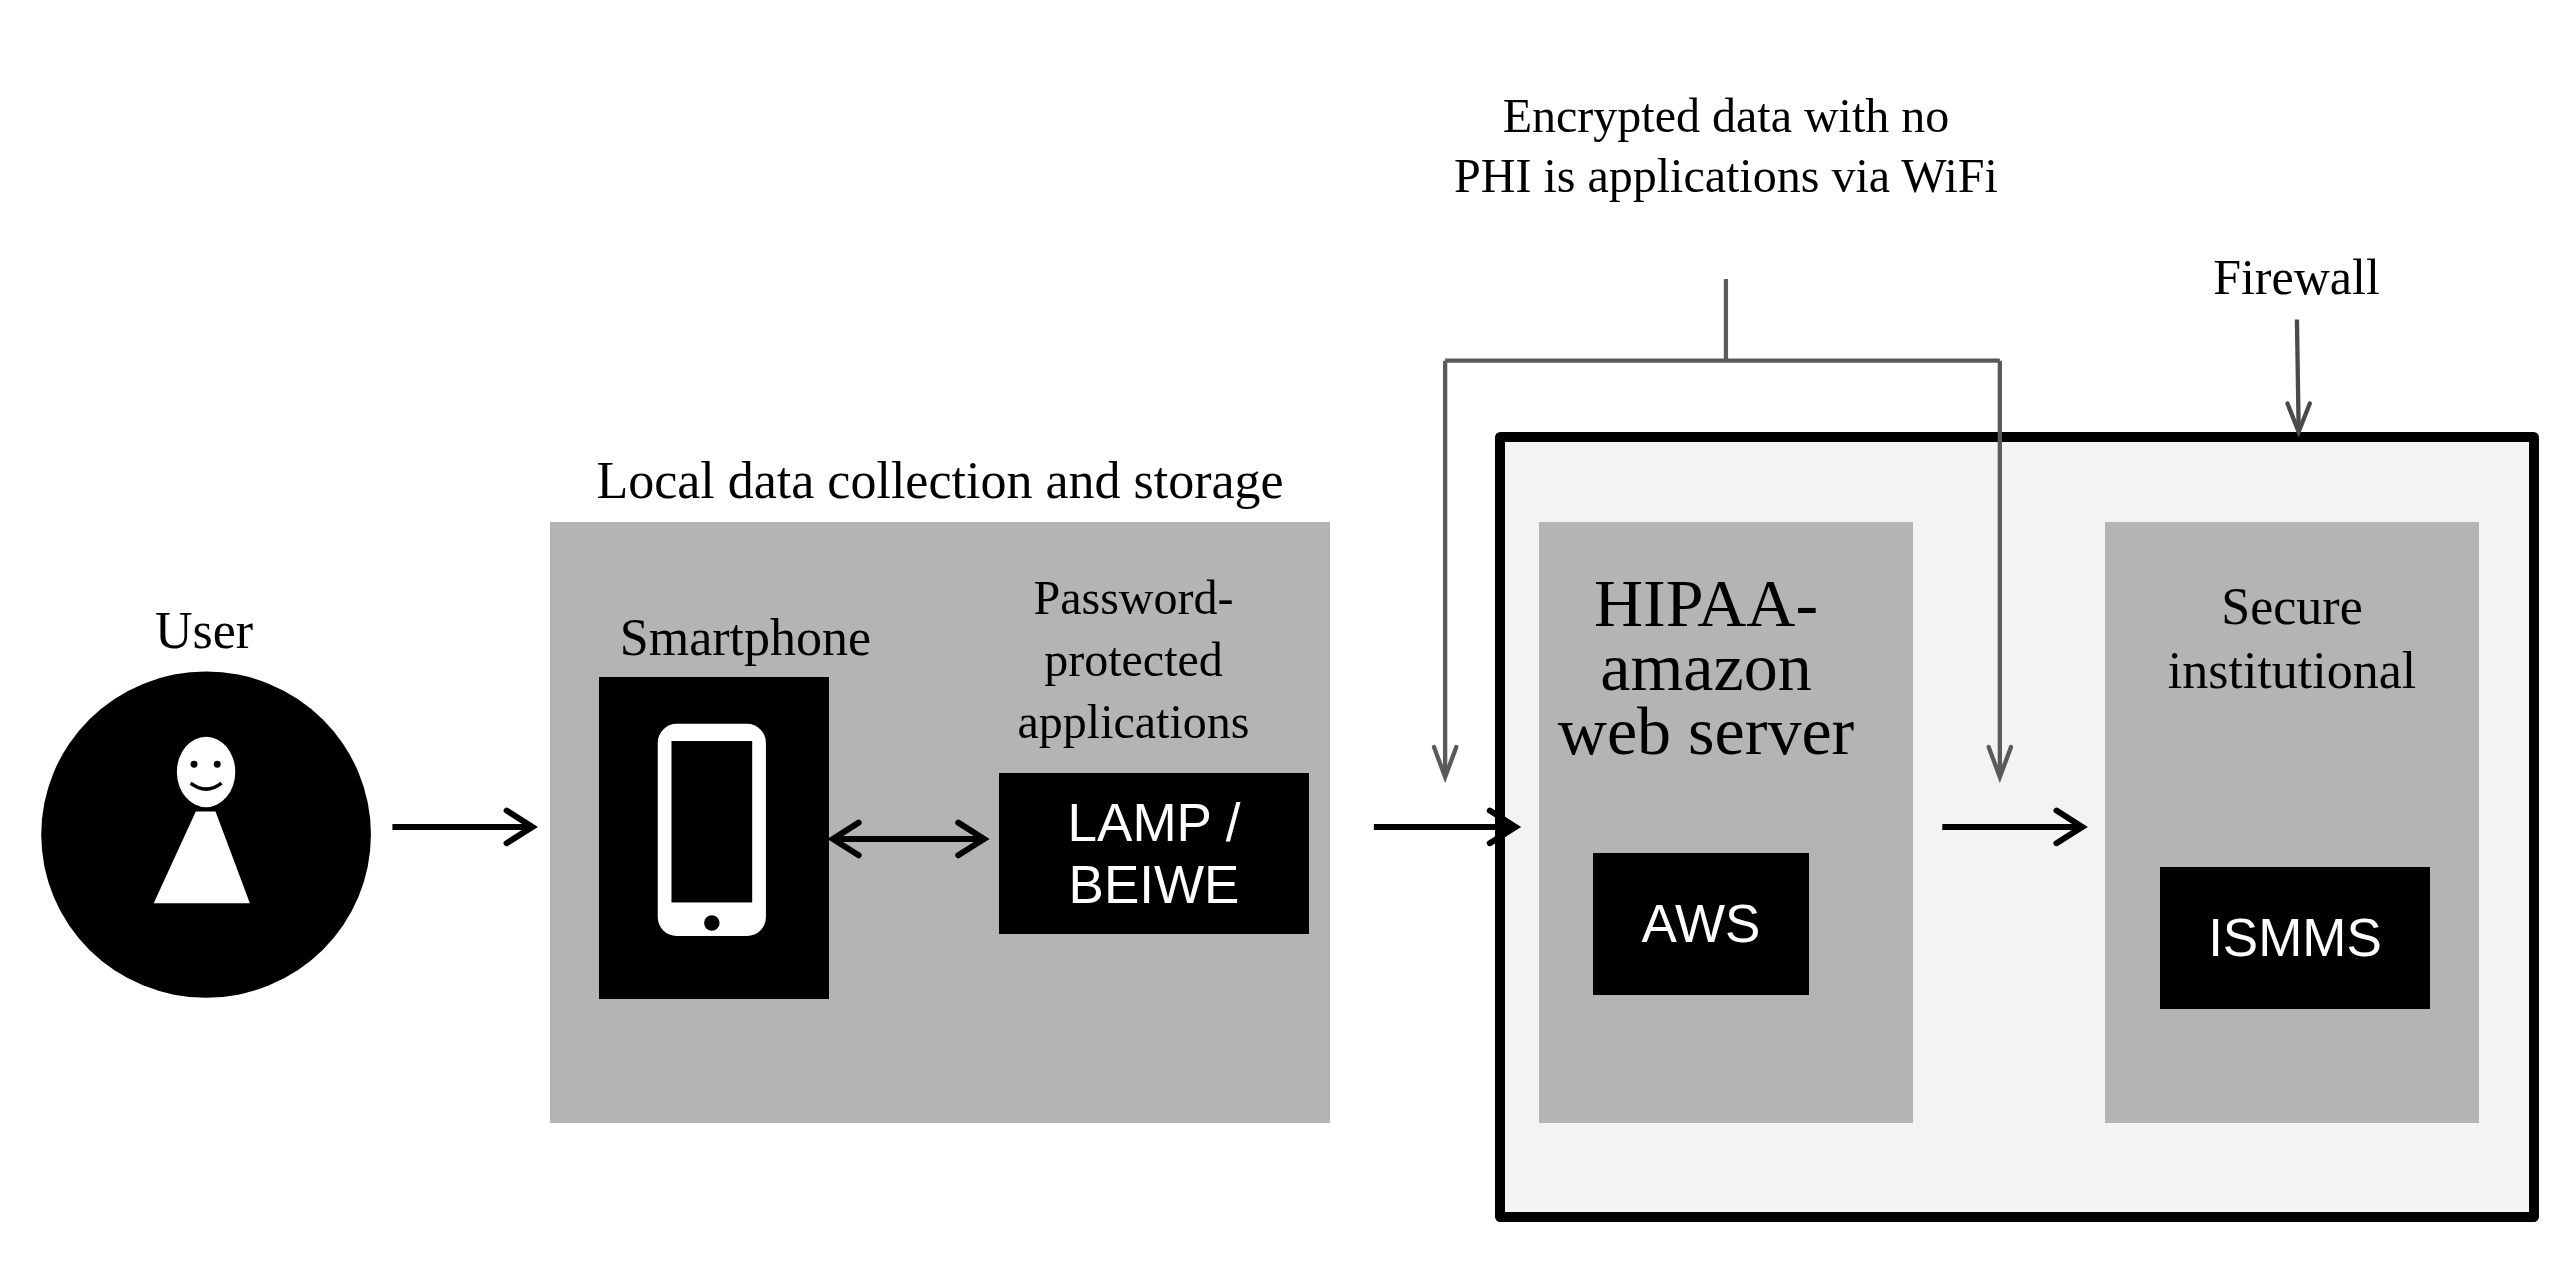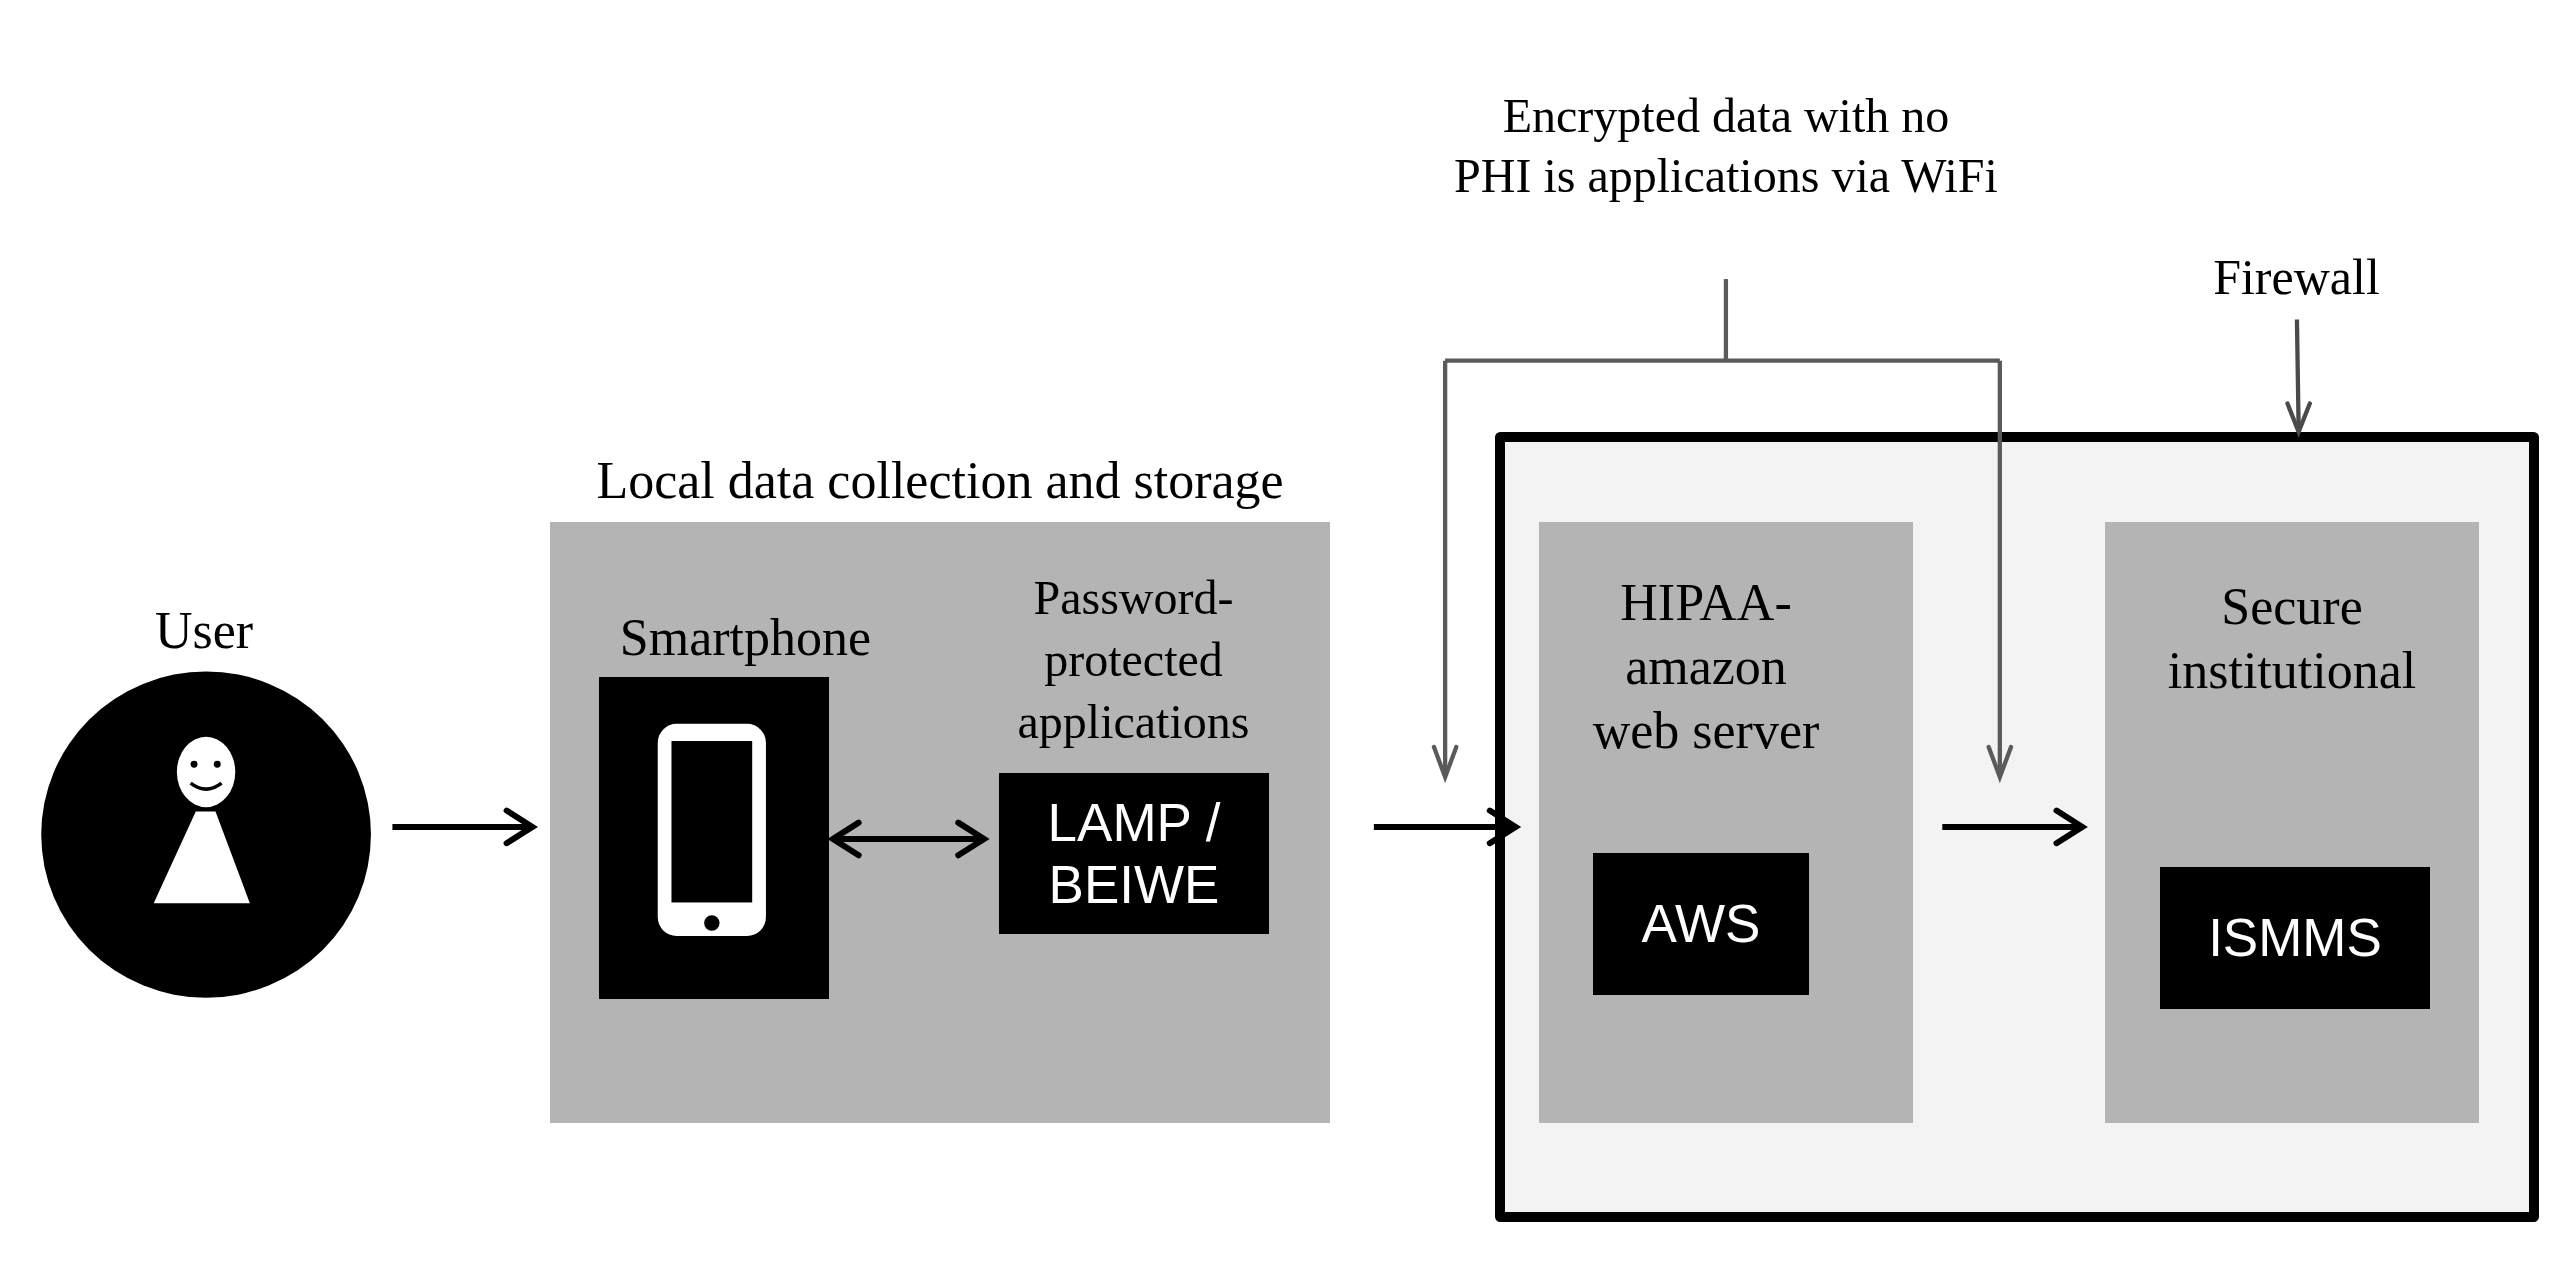--- a/index.html
+++ b/index.html
@@ -26,37 +26,37 @@
   <rect x="766" y="843" width="126" height="247" rx="22" ry="22" fill="#fff"></rect>
   <rect x="782" y="863" width="94" height="188" fill="#000"></rect>
   <circle cx="829" cy="1075" r="9" fill="#000"></circle>
 </svg>
 
 <div class="lbl" style="left:962px; top:567px; width:343px; font-size:48px; line-height:62px;">
   <div>Password-</div>
   <div>protected</div>
   <div>applications</div>
 </div>
-<div class="blk" style="left:999px; top:773px; width:270px; height:161px; flex-direction:column;">
+<div class="blk" style="left:999px; top:773px; width:310px; height:161px; flex-direction:column;">
   <div>LAMP /</div>
   <div>BEIWE</div>
 </div>
 
 <div class="lbl" style="left:118px; top:601px; width:172px; font-size:52px;">User</div>
 <svg width="2576" height="1288" style="pointer-events:none;" viewBox="0 0 3000 1500">
   <ellipse cx="240" cy="972" rx="192" ry="190" fill="#000"></ellipse>
   <ellipse cx="240" cy="899" rx="34" ry="41" fill="#fff"></ellipse>
   <circle cx="226" cy="890" r="4" fill="#000"></circle>
   <circle cx="253" cy="890" r="4" fill="#000"></circle>
   <path d="M222 912 Q240 926 258 912" stroke="#000" stroke-width="4" fill="none"></path>
   <polygon points="228,945 251,945 291,1052 179,1052" fill="#fff"></polygon>
 </svg>
 
 <div class="gray" style="left:1539px; top:522px; width:374px; height:601px;"></div>
-<div class="lbl" style="left:1539px; top:571px; width:334px; font-size:52px; line-height:64px;">
+<div class="lbl" style="left:1539px; top:571px; width:334px; font-size:68px; line-height:64px;">
   <div>HIPAA-</div>
   <div>amazon</div>
   <div>web server</div>
 </div>
 <div class="blk" style="left:1593px; top:853px; width:216px; height:142px;">AWS</div>
 
 <div class="gray" style="left:2105px; top:522px; width:374px; height:601px;"></div>
 <div class="lbl" style="left:2105px; top:575px; width:374px; font-size:52px; line-height:64px;">
   <div>Secure</div>
   <div>institutional</div>

